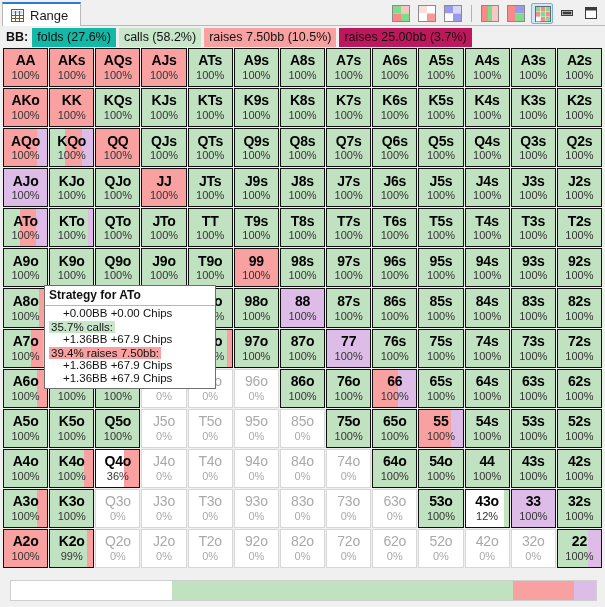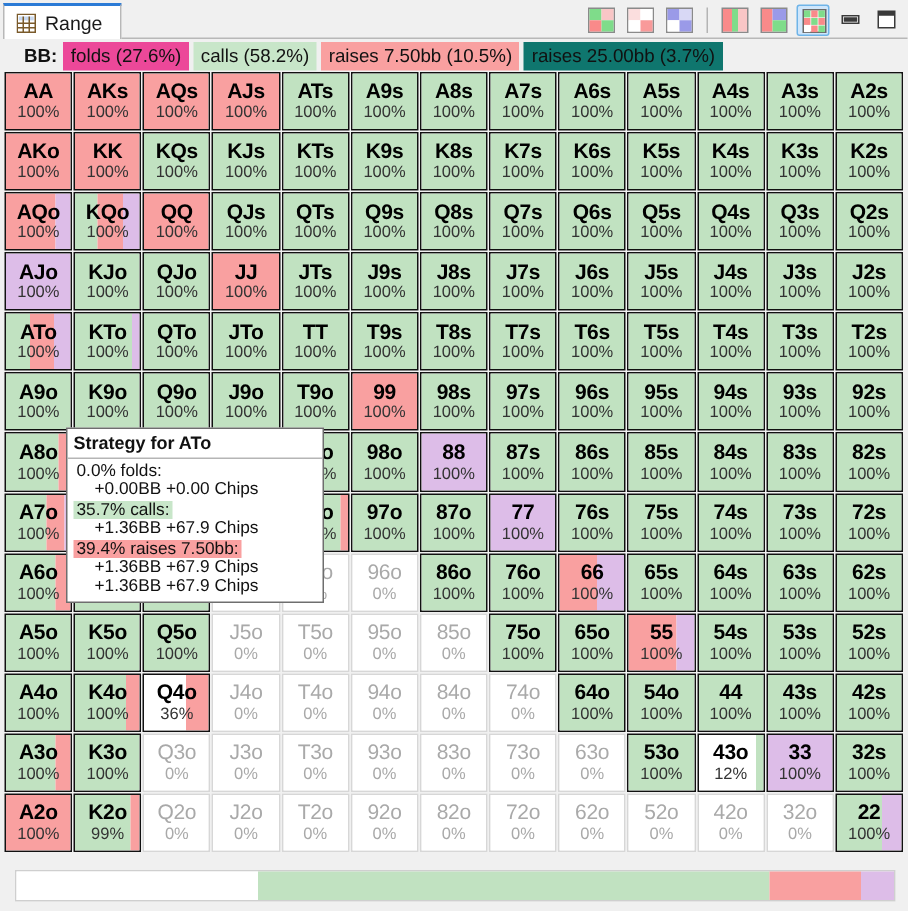--- a/index.html
+++ b/index.html
@@ -31,21 +31,21 @@
   }
   .tb-btn{width:22px;height:21px;box-sizing:border-box;display:block;cursor:pointer;}
   .tb-btn svg{display:block;}
   .tb-sep{width:1px;height:17px;background:#b4b4b4;margin:0 3px;}
   .tb-sel{background:#cfe6fb;border:1px solid #6fb4e8;border-radius:2px;}
   .tb-plain{width:20px;height:21px;display:flex;align-items:center;justify-content:center;cursor:pointer;}
 
   
   .legend{
     flex:0 0 auto;height:22px;background:#f0f0f0;
-    display:flex;align-items:center;gap:0;padding:0 0 0 16px;font-size:12.5px;color:#111;
+    display:flex;align-items:center;gap:0;padding:0 0 0 6px;font-size:12.5px;color:#111;
   }
   .legend .pos{font-weight:bold;margin-right:4px;}
   .legend .chip{padding:2px 5px 3px 5px;margin-right:3px;white-space:nowrap;}
 
   
   .gridwrap{
     flex:1 1 auto;background:#f0f0f0;padding:0 3px;box-sizing:border-box;position:relative;
   }
   .grid{
     width:599px;height:520px;
@@ -183,24 +183,24 @@
         <svg width="18" height="18" viewBox="0 0 18 18">
           <rect x="3.5" y="3.5" width="11" height="11" fill="#fff" stroke="#3a3a3a"></rect>
           <rect x="3.5" y="3.5" width="11" height="3" fill="#3a3a3a"></rect>
         </svg>
       </span>
     </div>
   </div>
 
   <div class="legend">
     <span class="pos">BB:</span>
-    <span class="chip" style="background: #ec4899;">folds (27.6%)</span>
+    <span class="chip" style="background: #14b8a6;">folds (27.6%)</span>
     <span class="chip" style="background: rgb(200, 230, 201);">calls (58.2%)</span>
     <span class="chip" style="background: rgb(249, 160, 160);">raises 7.50bb (10.5%)</span>
-    <span class="chip" style="background: #0f766e;">raises 25.00bb (3.7%)</span>
+    <span class="chip" style="background: #be185d;">raises 25.00bb (3.7%)</span>
   </div>
 
   <div class="gridwrap">
     <div class="grid" id="grid">
         <div class="cell active">
           <div class="bg">
             <div class="seg" style="width: 100%; background: rgb(249, 160, 160);"></div>
           </div>
           <div class="lbl">AA</div>
           <div class="pct">100%</div>
@@ -1398,21 +1398,20 @@
             <div class="seg" style="width: 30%; background: rgb(221, 189, 232);"></div>
           </div>
           <div class="lbl">22</div>
           <div class="pct">100%</div>
         </div>
       </div>
 
     <div class="tooltip">
       <div class="tt-title">Strategy for ATo</div>
       <div class="tt-body" id="tt-body">
-          <div><span class="tt-head" style="background: rgb(255, 255, 255);">0.0% folds:</span></div>
           <div class="tt-val">+0.00BB  +0.00 Chips</div>
           <div><span class="tt-head" style="background: rgb(200, 230, 201);">35.7% calls:</span></div>
           <div class="tt-val">+1.36BB  +67.9 Chips</div>
           <div><span class="tt-head b" style="background: rgb(249, 160, 160);">39.4% raises 7.50bb:</span></div>
           <div class="tt-val">+1.36BB  +67.9 Chips</div>
           <div class="tt-val">+1.36BB  +67.9 Chips</div>
         </div>
     </div>
   </div>
 

